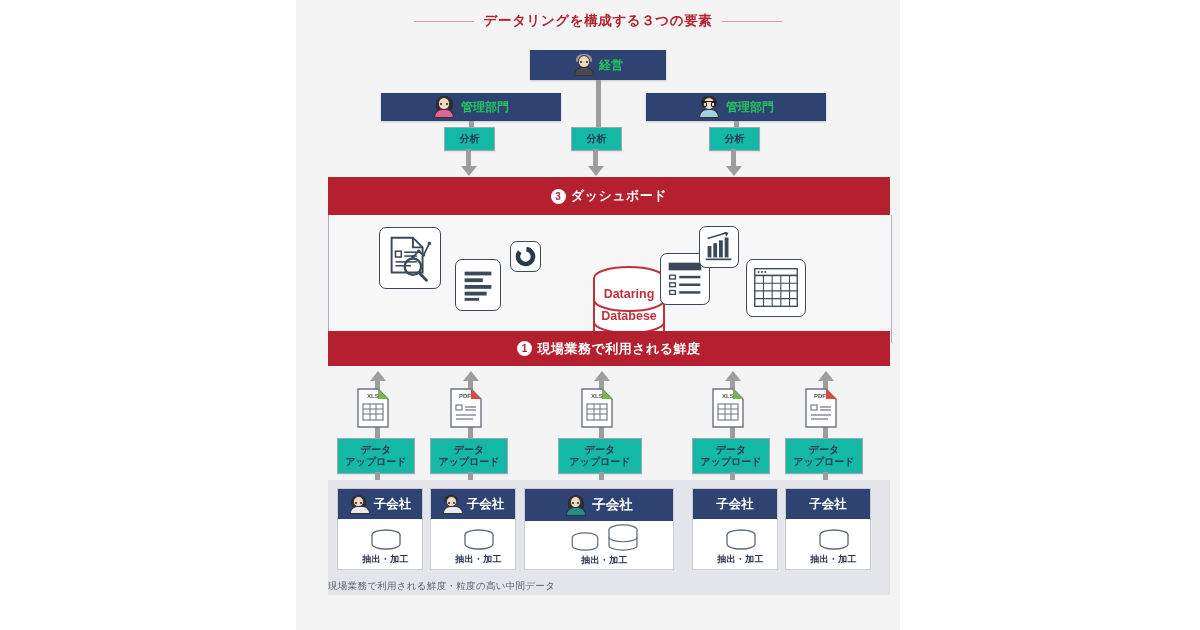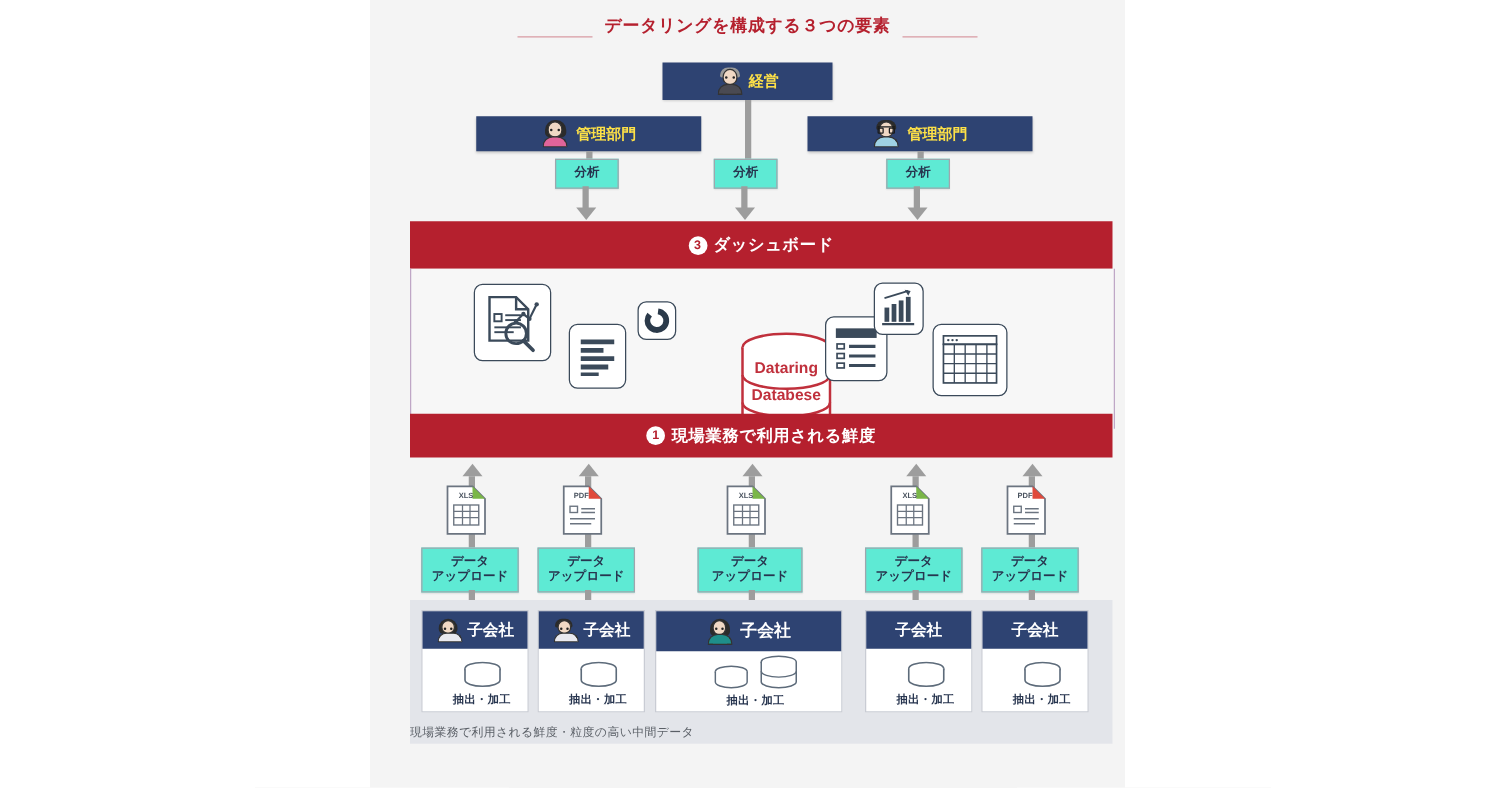--- a/index.html
+++ b/index.html
@@ -10,31 +10,31 @@
   }
   .canvas{position:relative;width:1200px;height:630px;}
   .content{
     position:absolute;left:296px;top:0;width:604px;height:630px;
     background:#f4f4f4;
   }
 
   
   .title-wrap{
     position:absolute;left:0;top:12px;width:604px;
-    display:flex;align-items:flex-end;justify-content:center;gap:10px;
+    display:flex;align-items:center;justify-content:center;gap:10px;
   }
   .title-rule{height:1px;background:#d79aa2;flex:0 0 60px;}
   .title-text{
     color:#b5202e;font-size:13.5px;font-weight:bold;letter-spacing:.6px;
     white-space:nowrap;
   }
 
   
   .navy{
-    background:#2e4372;color:#fde047;font-weight:bold;
+    background:#2e4372;color:#22c55e;font-weight:bold;
     display:flex;align-items:center;justify-content:center;
     box-shadow:0 1px 2px rgba(0,0,0,.18);
   }
 
   
   .box-keiei{
     position:absolute;left:234px;top:50px;width:136px;height:30px;
     font-size:12px;gap:4px;
   }
   .box-kanri-l{
@@ -83,21 +83,21 @@
     border-top:10px solid #9d9d9d;
   }
   .arrow-up{
     position:absolute;width:0;height:0;
     border-left:8px solid transparent;border-right:8px solid transparent;
     border-bottom:10px solid #9d9d9d;
   }
 
   
   .wbox{
-    position:absolute;background:#5eead4;border:1px solid #9fa6ad;
+    position:absolute;background:#14b8a6;border:1px solid #9fa6ad;
     display:flex;align-items:center;justify-content:center;text-align:center;
     color:#27354f;font-size:10px;line-height:1.25;font-weight:bold;
     box-shadow:0 1px 1px rgba(0,0,0,.07);
   }
 
   
   .band{
     position:absolute;left:32px;width:562px;background:#b5202e;
     color:#ffffff;display:flex;align-items:center;justify-content:center;gap:5px;
     font-size:13px;font-weight:bold;letter-spacing:.5px;

